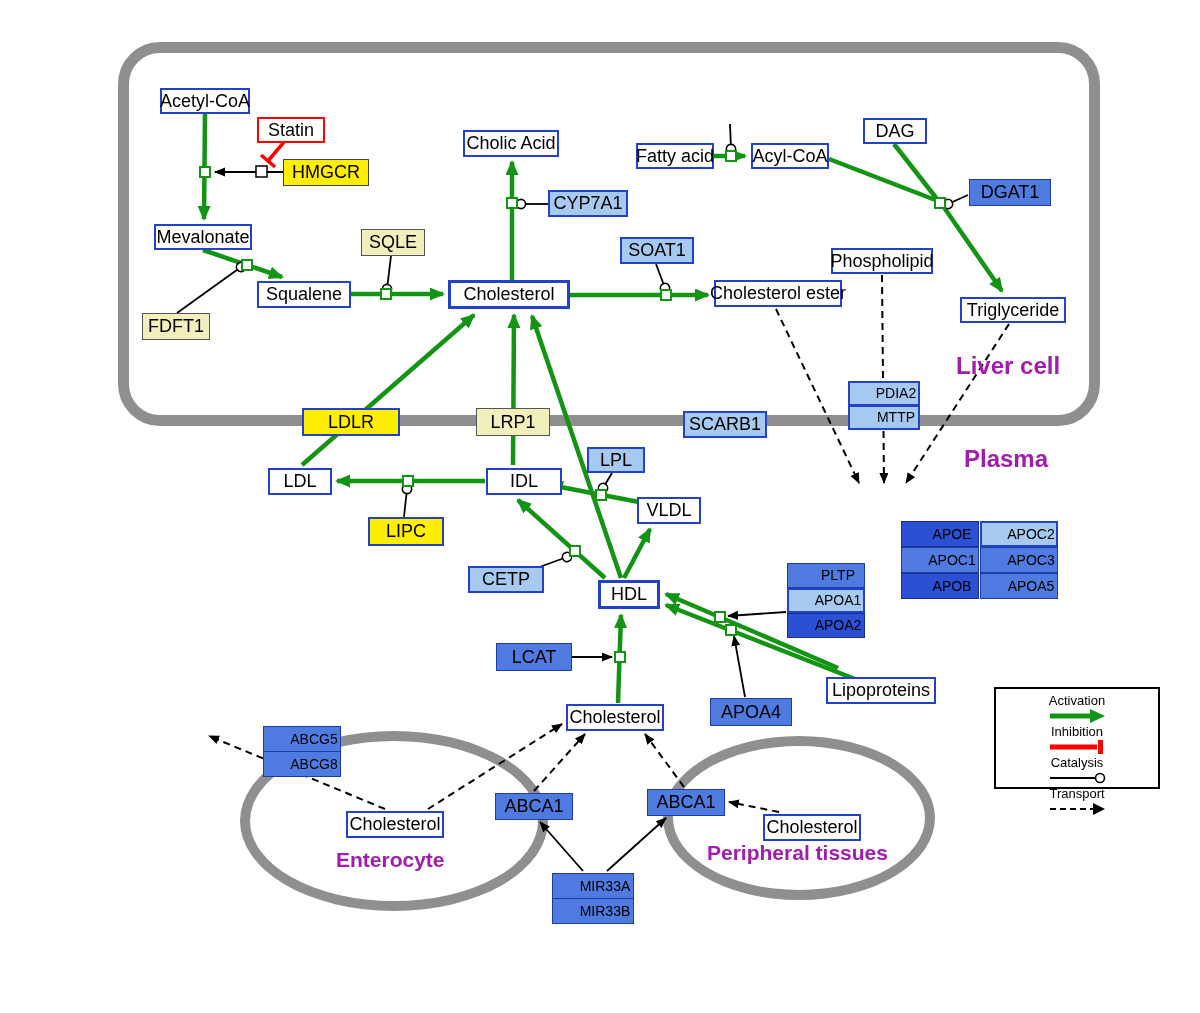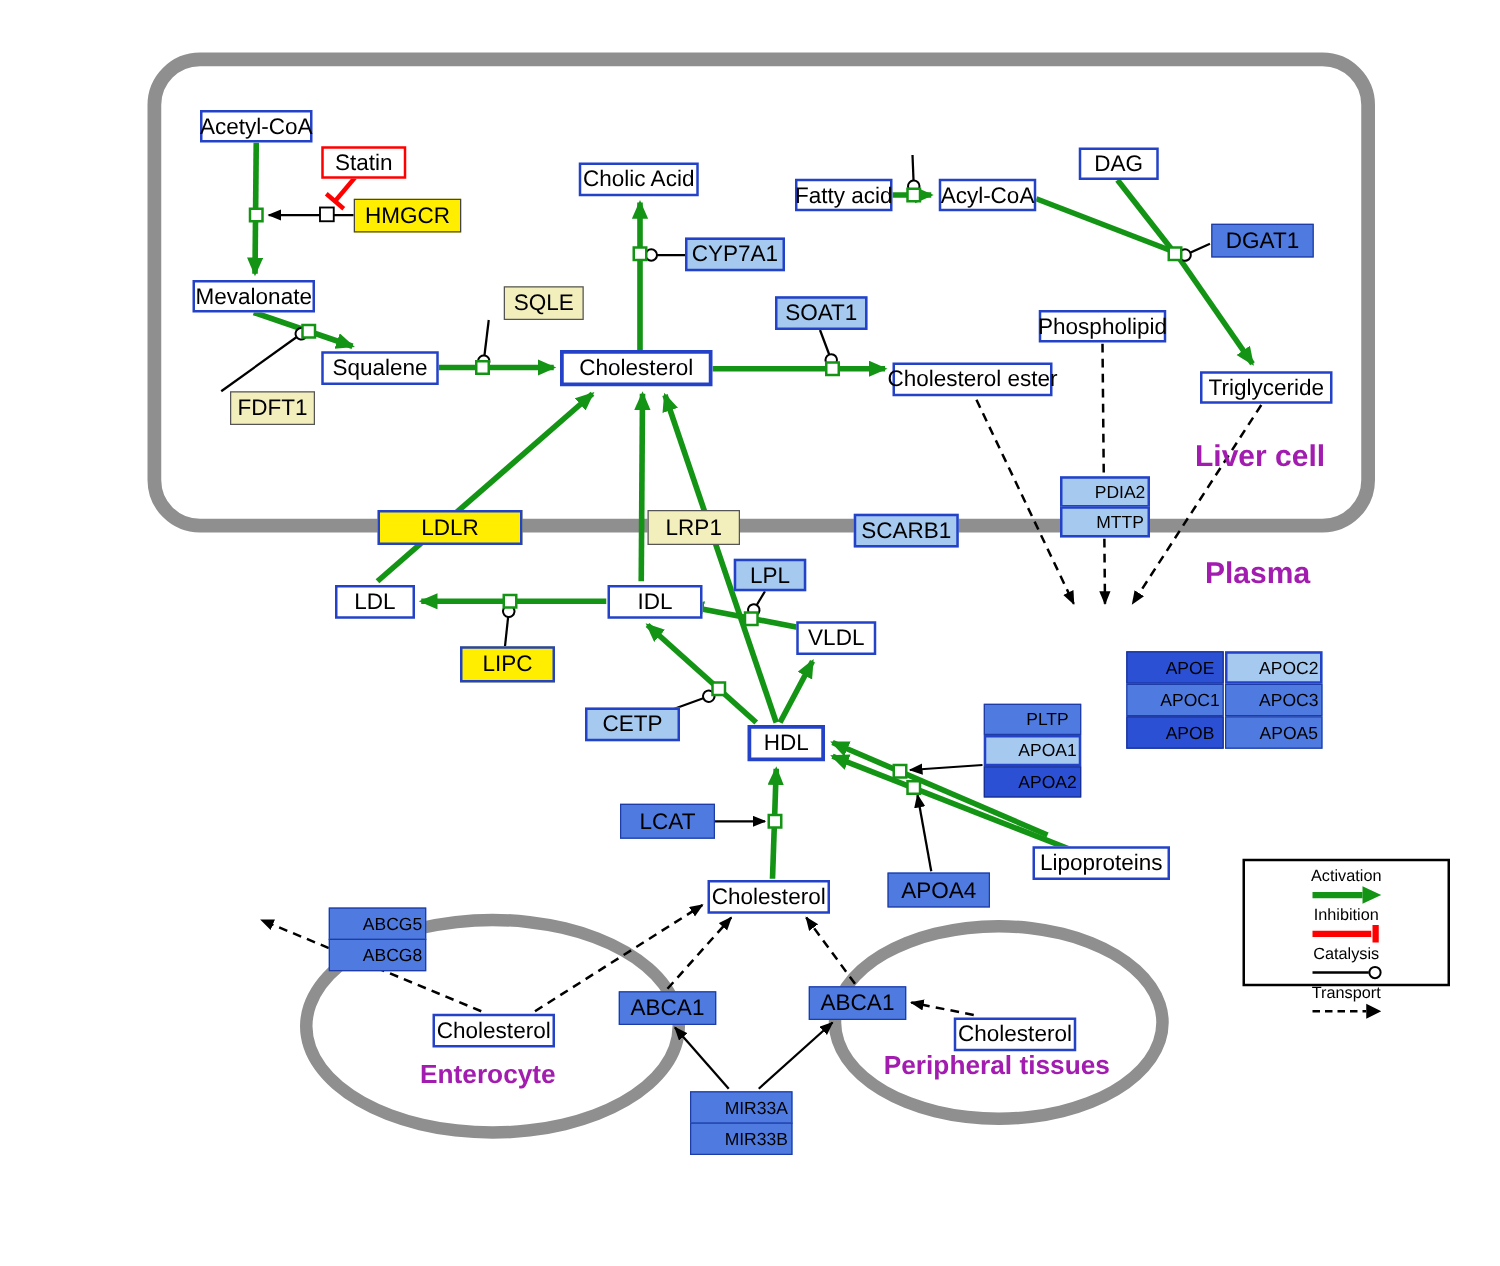--- a/index.html
+++ b/index.html
@@ -21,21 +21,21 @@
   .rl-med { font-size:21px; }
 
   
   .n { position:absolute; z-index:3; display:flex; align-items:center; justify-content:center;
        text-align:center; font-size:18px; line-height:1.05; color:#000; background:#fff;
        border:2px solid #2342c8; white-space:nowrap; }
   .wrap { white-space:normal; font-size:14px; }
   .wbt { border-width:3px; }
   .rd { border-color:#ff0000; }
   .yl { background:#ffee00; }
-  .py { background:#f2efbd; border:1px solid #555;margin-left:42px; }
+  .py { background:#f2efbd; border:1px solid #555; }
   .lb { background:#a6c9f0; }
   .mb { background:#4f7be0; border:1px solid #1d3ca8; }
   .db { background:#2b50d4; border:1px solid #162f96; }
   .sm { font-size:14px;padding-left:24px; }
 
   
   .legend { position:absolute; z-index:4; left:994px; top:687px; width:166px; height:102px;
             border:2px solid #000; background:#fff; display:flex; flex-direction:column;
             justify-content:space-around; padding:4px 7px; }
   .legend-row { display:flex; align-items:center; justify-content:center;flex-direction:column; }
@@ -146,29 +146,29 @@
   <div class="n rd" style="left:257px;top:117px;width:68px;height:26px">Statin</div>
   <div class="n yl" style="left:283px;top:159px;width:86px;height:27px;border-width:1px;border-color:#444">HMGCR</div>
   <div class="n" style="left:154px;top:224px;width:98px;height:26px">Mevalonate</div>
   <div class="n" style="left:463px;top:130px;width:96px;height:27px">Cholic Acid</div>
   <div class="n lb" style="left:548px;top:190px;width:80px;height:27px">CYP7A1</div>
   <div class="n py" style="left:361px;top:229px;width:64px;height:27px">SQLE</div>
   <div class="n" style="left:257px;top:281px;width:94px;height:27px">Squalene</div>
   <div class="n py" style="left:142px;top:313px;width:68px;height:27px">FDFT1</div>
   <div class="n wbt" style="left:448px;top:280px;width:122px;height:29px">Cholesterol</div>
   <div class="n lb" style="left:620px;top:237px;width:74px;height:27px">SOAT1</div>
-  <div class="n" style="left:714px;top:290px;width:128px;height:27px">Cholesterol ester</div>
+  <div class="n" style="left:714px;top:280px;width:128px;height:27px">Cholesterol ester</div>
   <div class="n" style="left:636px;top:143px;width:78px;height:26px">Fatty acid</div>
   <div class="n" style="left:751px;top:143px;width:78px;height:26px">Acyl-CoA</div>
   <div class="n" style="left:863px;top:118px;width:64px;height:26px">DAG</div>
   <div class="n mb" style="left:969px;top:179px;width:82px;height:27px">DGAT1</div>
   <div class="n" style="left:831px;top:248px;width:102px;height:26px">Phospholipid</div>
   <div class="n" style="left:960px;top:297px;width:106px;height:26px">Triglyceride</div>
 
-  <div class="n yl" style="left:302px;top:408px;width:116px;height:28px">LDLR</div>
+  <div class="n yl" style="left:302px;top:408px;width:98px;height:28px">LDLR</div>
   <div class="n py" style="left:476px;top:408px;width:74px;height:28px">LRP1</div>
   <div class="n lb" style="left:683px;top:411px;width:84px;height:27px">SCARB1</div>
   <div class="n lb sm" style="left:848px;top:381px;width:72px;height:25px">PDIA2</div>
   <div class="n lb sm" style="left:848px;top:405px;width:72px;height:25px">MTTP</div>
 
   <div class="n" style="left:268px;top:468px;width:64px;height:27px">LDL</div>
   <div class="n" style="left:486px;top:468px;width:76px;height:27px">IDL</div>
   <div class="n lb" style="left:587px;top:447px;width:58px;height:26px">LPL</div>
   <div class="n" style="left:637px;top:497px;width:64px;height:27px">VLDL</div>
   <div class="n yl" style="left:368px;top:517px;width:76px;height:29px">LIPC</div>

